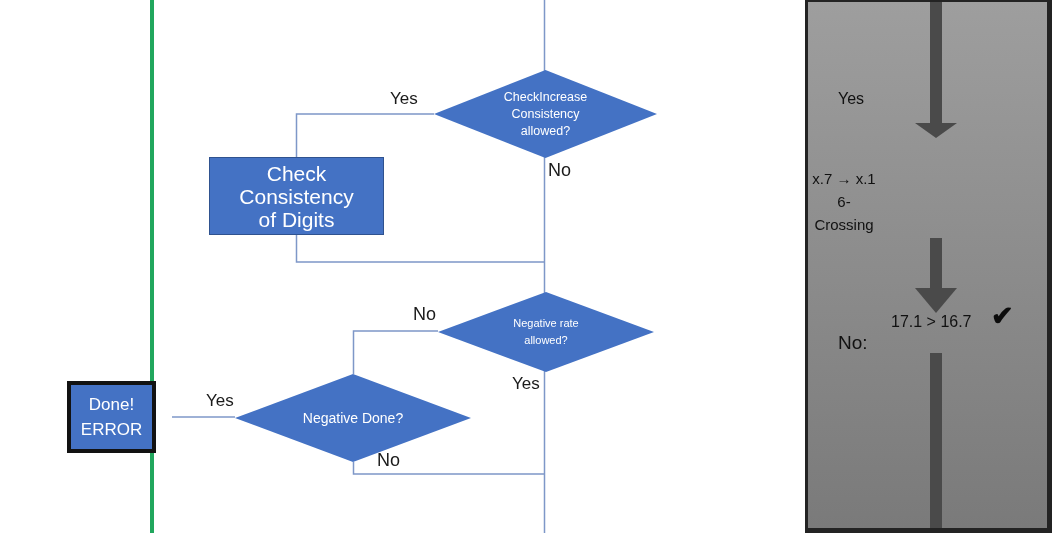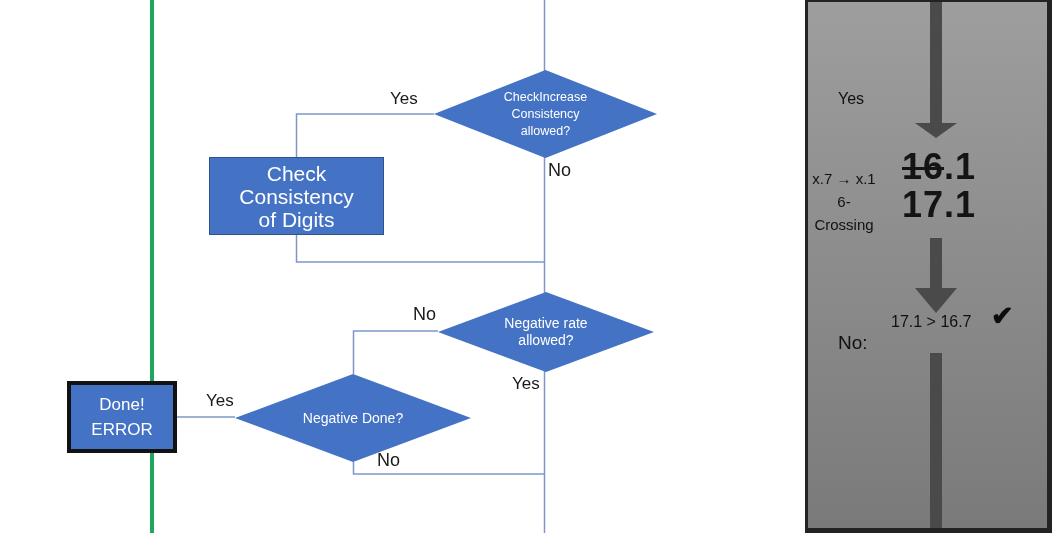--- a/index.html
+++ b/index.html
@@ -12,32 +12,32 @@
   
   .connectors{position:absolute;left:0;top:0;width:1052px;height:533px;}
   
   .diamond{
     position:absolute;background:#4472c4;
     clip-path:polygon(50% 0%,100% 50%,50% 100%,0% 50%);
     display:flex;align-items:center;justify-content:center;
     color:#ffffff;text-align:center;white-space:pre-line;
   }
   .d1{left:434px;top:70px;width:223px;height:88px;font-size:12.5px;line-height:17px;}
-  .d2{left:438px;top:292px;width:216px;height:80px;font-size:14px;line-height:17px;text-align:center;}
+  .d2{left:438px;top:292px;width:216px;height:80px;font-size:11px;line-height:17px;text-align:center;}
   .d3{left:235px;top:374px;width:236px;height:88px;font-size:14px;}
   
   .process-box{
     position:absolute;left:209px;top:157px;width:175px;height:78px;
     background:#4472c4;border:1.5px solid #2f528f;box-sizing:border-box;
     display:flex;align-items:center;justify-content:center;
     color:#fff;font-size:21px;line-height:23px;text-align:center;white-space:pre-line;
   }
   
   .terminal-box{
-    position:absolute;left:67px;top:381px;width:110px;height:72px;
+    position:absolute;left:67px;top:381px;width:89px;height:72px;
     background:#4472c4;border:4px solid #121212;box-sizing:border-box;
     display:flex;align-items:center;justify-content:center;
     color:#fff;font-size:17px;line-height:25px;text-align:center;white-space:pre-line;
   }
   
   .flabel{position:absolute;color:#1a1a1a;font-size:17px;}
   .yes1{left:390px;top:89px;}
   .no1{left:548px;top:160px;font-size:18px;}
   .no2{left:413px;top:304px;font-size:18px;}
   .yes2{left:512px;top:374px;}
@@ -124,23 +124,19 @@
       <g>
         <rect x="122" y="351" width="12" height="175"></rect>
       </g>
     </svg>
 
     <span class="p-yes">Yes</span>
 
     <div class="p-annotation">x.7 → x.1
 6-Crossing</div>
 
-    <div class="p-values">
-      <div><span class="strike">16</span><span>.1</span></div>
-      <div>17.1</div>
-    </div>
 
     <span class="p-no">No:</span>
     <span class="p-comparison">17.1 &gt; 16.7</span>
     <span class="p-check">✔</span>
   </div>
 
 </div>
 
 </body></html>

